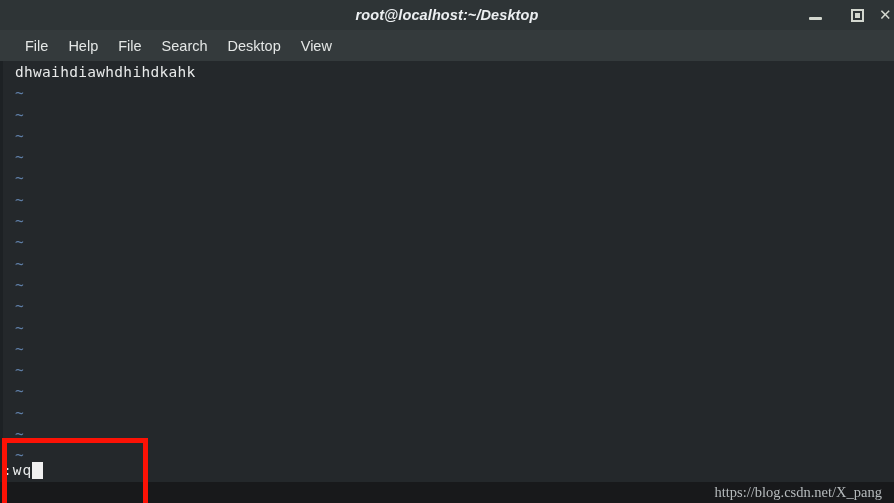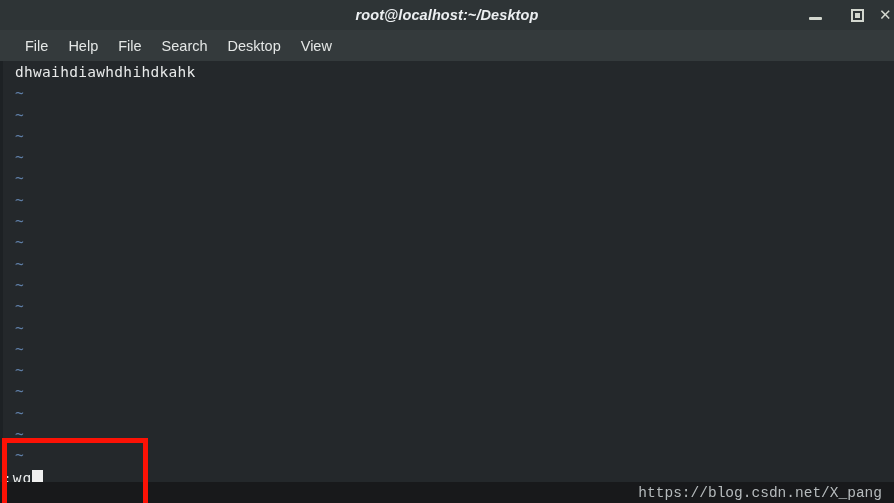--- a/index.html
+++ b/index.html
@@ -102,21 +102,21 @@
     position:absolute; left:3px; top:1px;
     width:888px;
     margin-left:12px;
   }
   .line { height:21.3px; white-space:pre; }
   .txt   { color:#e8eaea; letter-spacing:0.3px; }
   .tilde { color:#5f7fa8; }
 
   
   .statusline {
-    position:absolute; left:3px; bottom:14px;
+    position:absolute; left:3px; bottom:22px;
     height:21.3px;
     display:flex; align-items:center;
     white-space:pre;
   }
   .cmdtext {
     color:#e8eaea;
     font-family:"DejaVu Sans Mono", monospace;
     font-size:14.5px;
     letter-spacing:1px;
   }
@@ -130,21 +130,21 @@
   
   .bottomband {
     position:absolute; left:0; bottom:0;
     width:894px; height:21px;
     background:#18191b;
   }
   .watermark {
     position:absolute; right:12px; bottom:2px;
     color:#b6bbbd;
     font-size:14.5px;
-    font-family:Liberation Mono, monospace;
+    font-family:Liberation Serif, serif;
     white-space:nowrap;
   }
 
   
   .annot {
     position:absolute;
     left:2px; top:438px;
     width:146px; height:65px;
     border:5px solid #fc1205;
     border-bottom:none;

